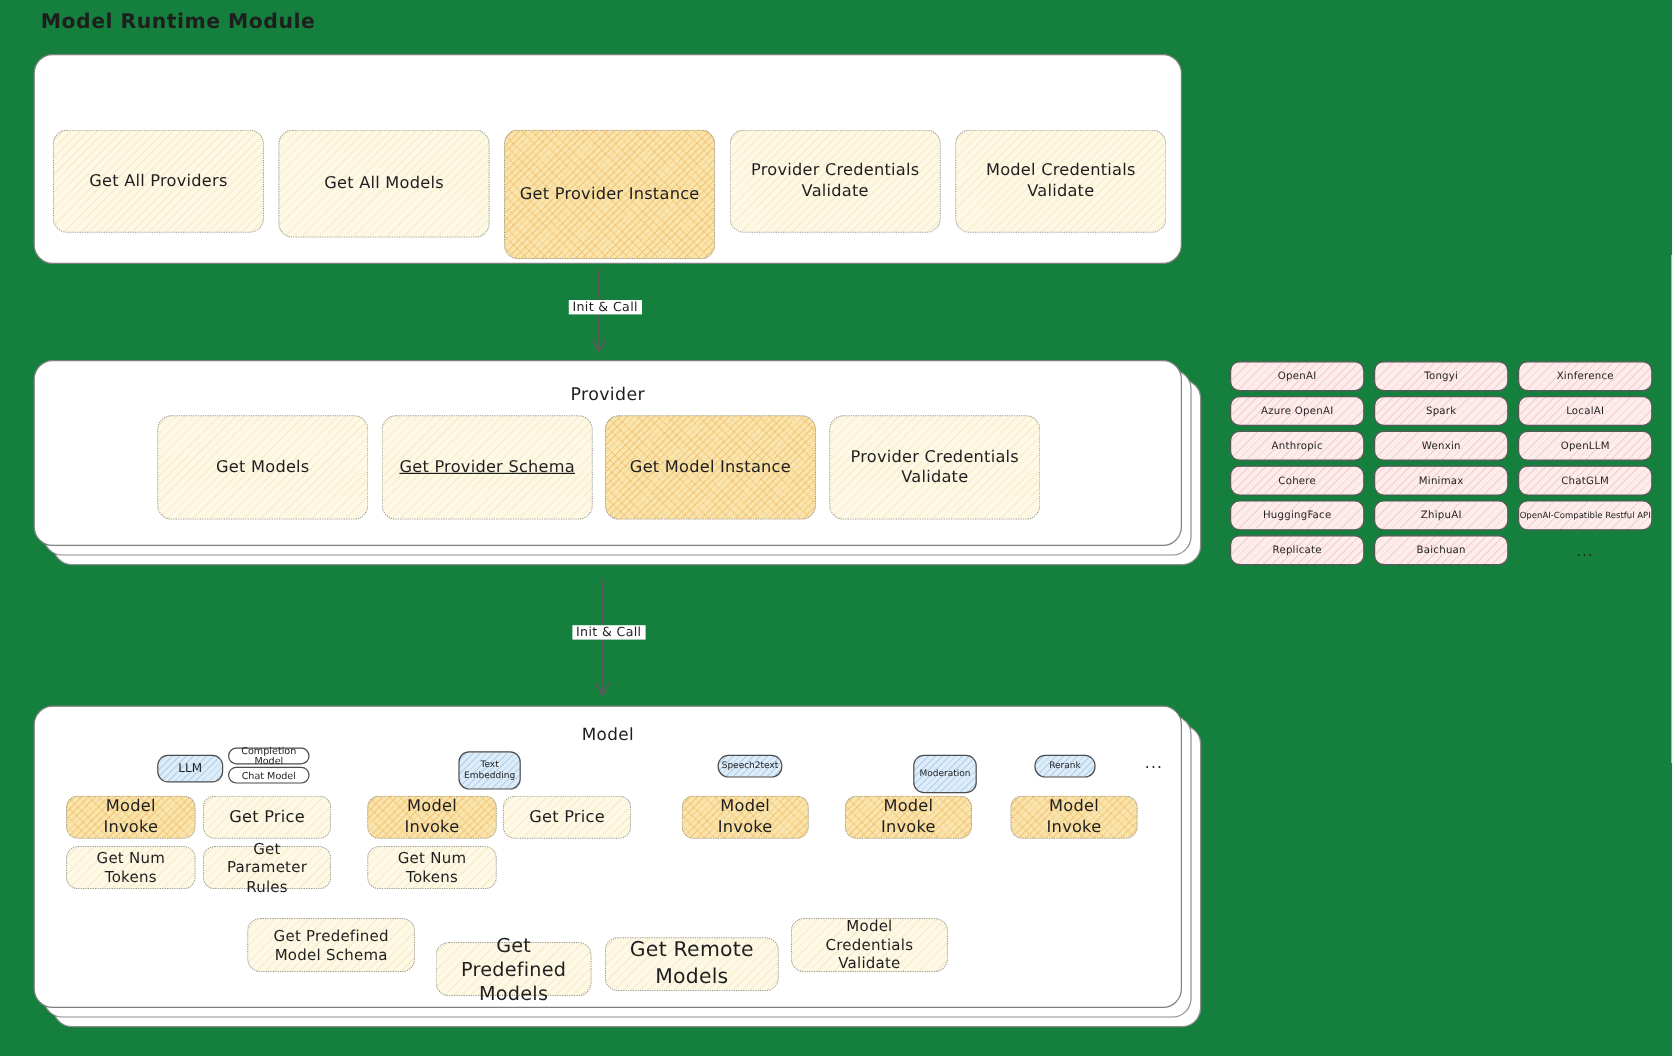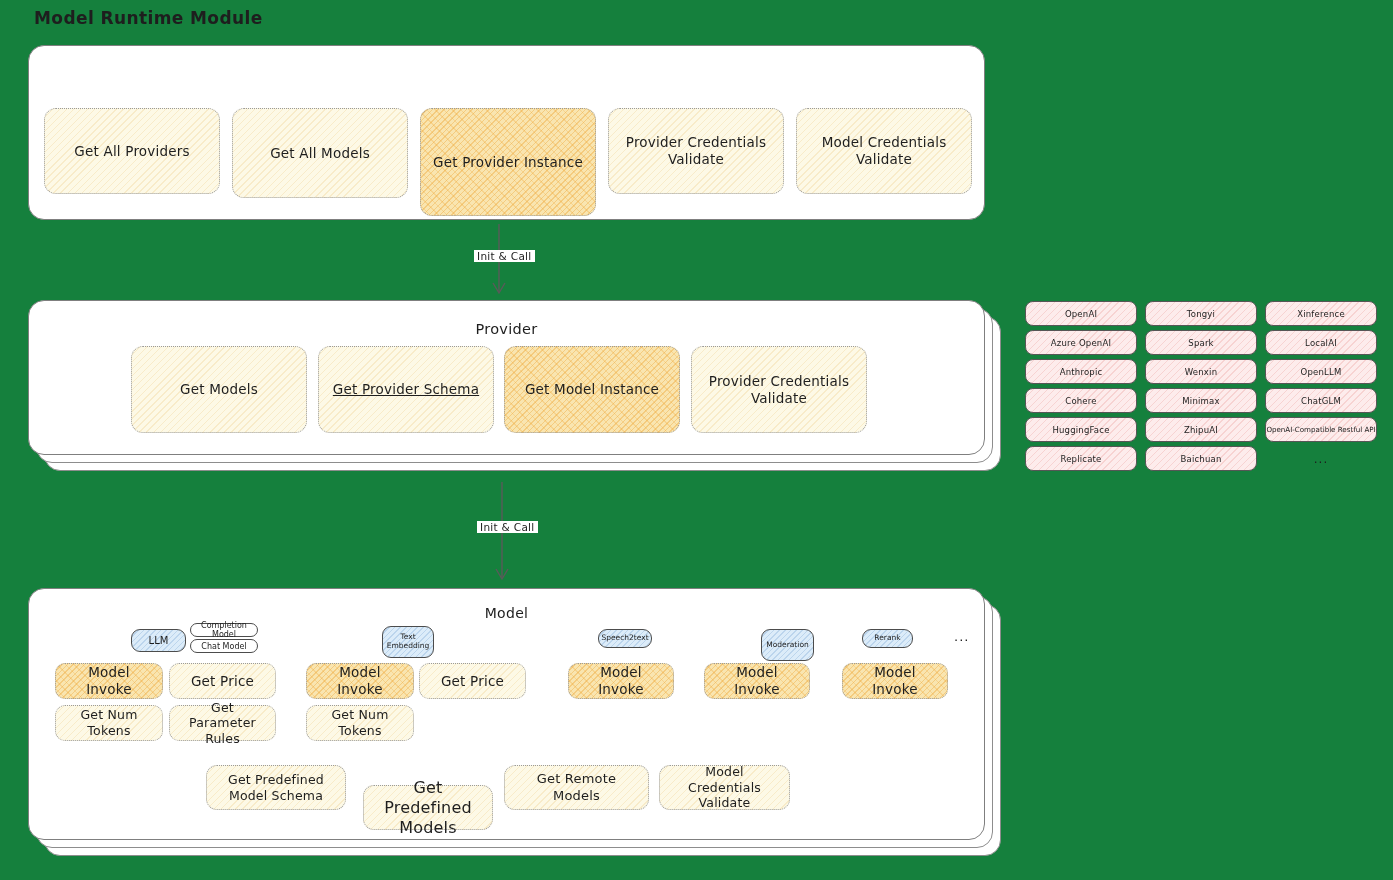--- a/index.html
+++ b/index.html
@@ -158,17 +158,17 @@
     <div class="node hl" style="left:539px;top:74px;width:106px;height:36px;border-radius:10px;">Model Invoke</div>
     <div class="node hl" style="left:675px;top:74px;width:106px;height:36px;border-radius:10px;">Model Invoke</div>
     <div class="node hl" style="left:813px;top:74px;width:106px;height:36px;border-radius:10px;">Model Invoke</div>
 
     <div class="node" style="left:26px;top:116px;width:108px;height:36px;border-radius:10px;font-size:12.5px;">Get Num Tokens</div>
     <div class="node" style="left:140px;top:116px;width:107px;height:36px;border-radius:10px;font-size:12.5px;">Get Parameter Rules</div>
     <div class="node" style="left:277px;top:116px;width:108px;height:36px;border-radius:10px;font-size:12.5px;">Get Num Tokens</div>
 
     <div class="node" style="left:177px;top:176px;width:140px;height:45px;border-radius:11px;font-size:12.5px;">Get Predefined Model Schema</div>
     <div class="node" style="left:334px;top:176px;width:130px;height:45px;border-radius:11px;font-size:16px;margin-top:20px;">Get Predefined Models</div>
-    <div class="node" style="left:475px;top:176px;width:145px;height:45px;border-radius:11px;font-size:13px;">Get Remote Models</div>
+    <div class="node" style="left:475px;top:192px;width:145px;height:45px;border-radius:11px;font-size:17px;">Get Remote Models</div>
     <div class="node" style="left:630px;top:176px;width:131px;height:45px;border-radius:11px;font-size:12.5px;">Model Credentials Validate</div>
   </div>
 
 </div>
 
 </body></html>

